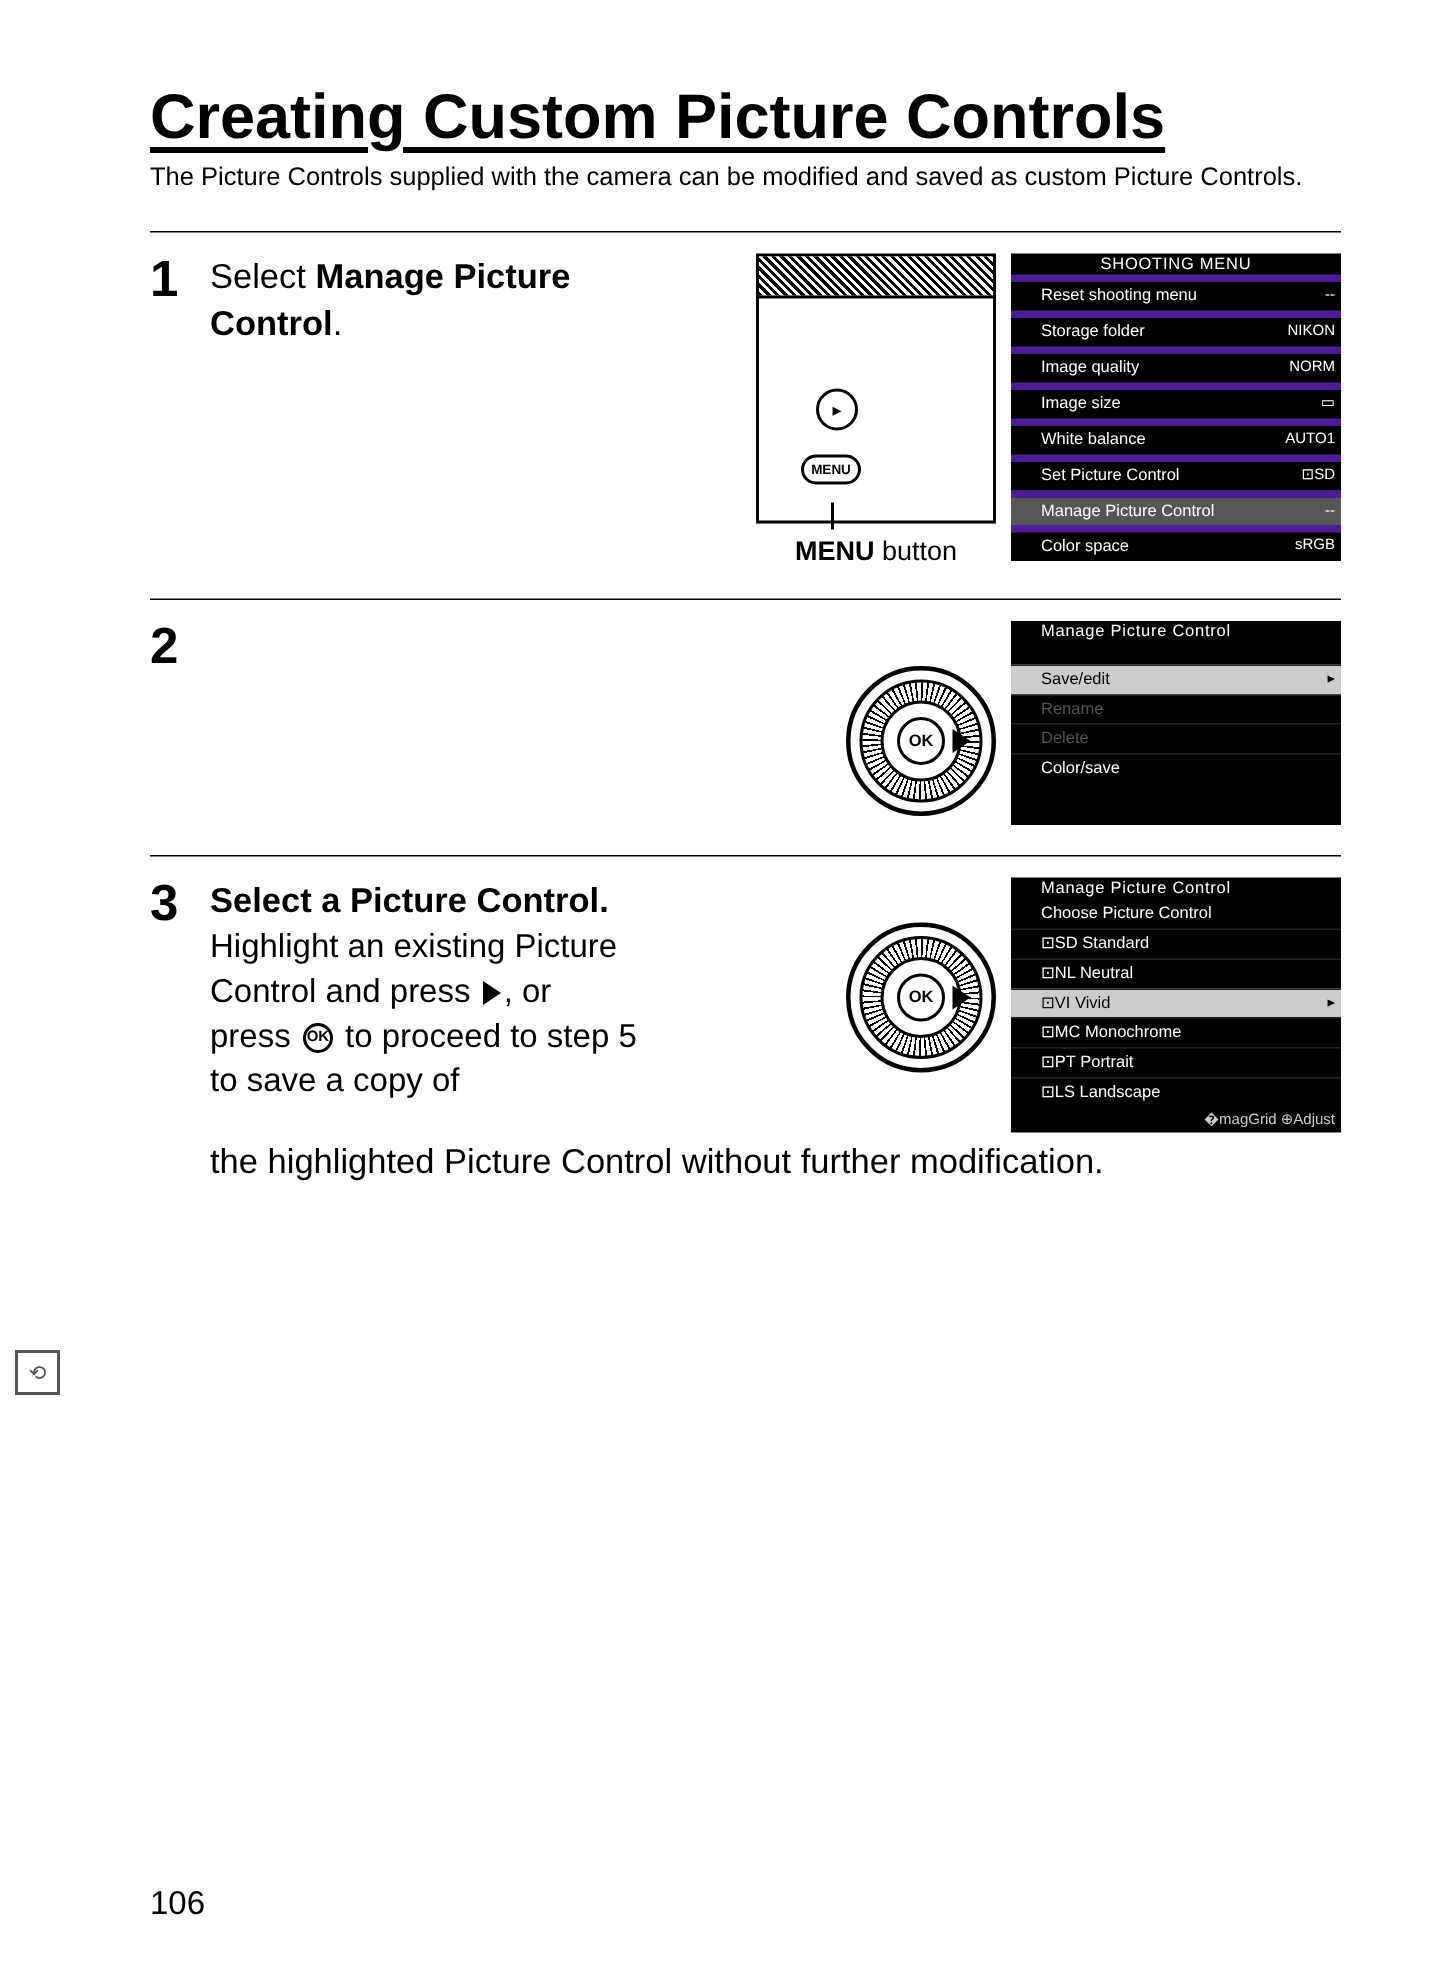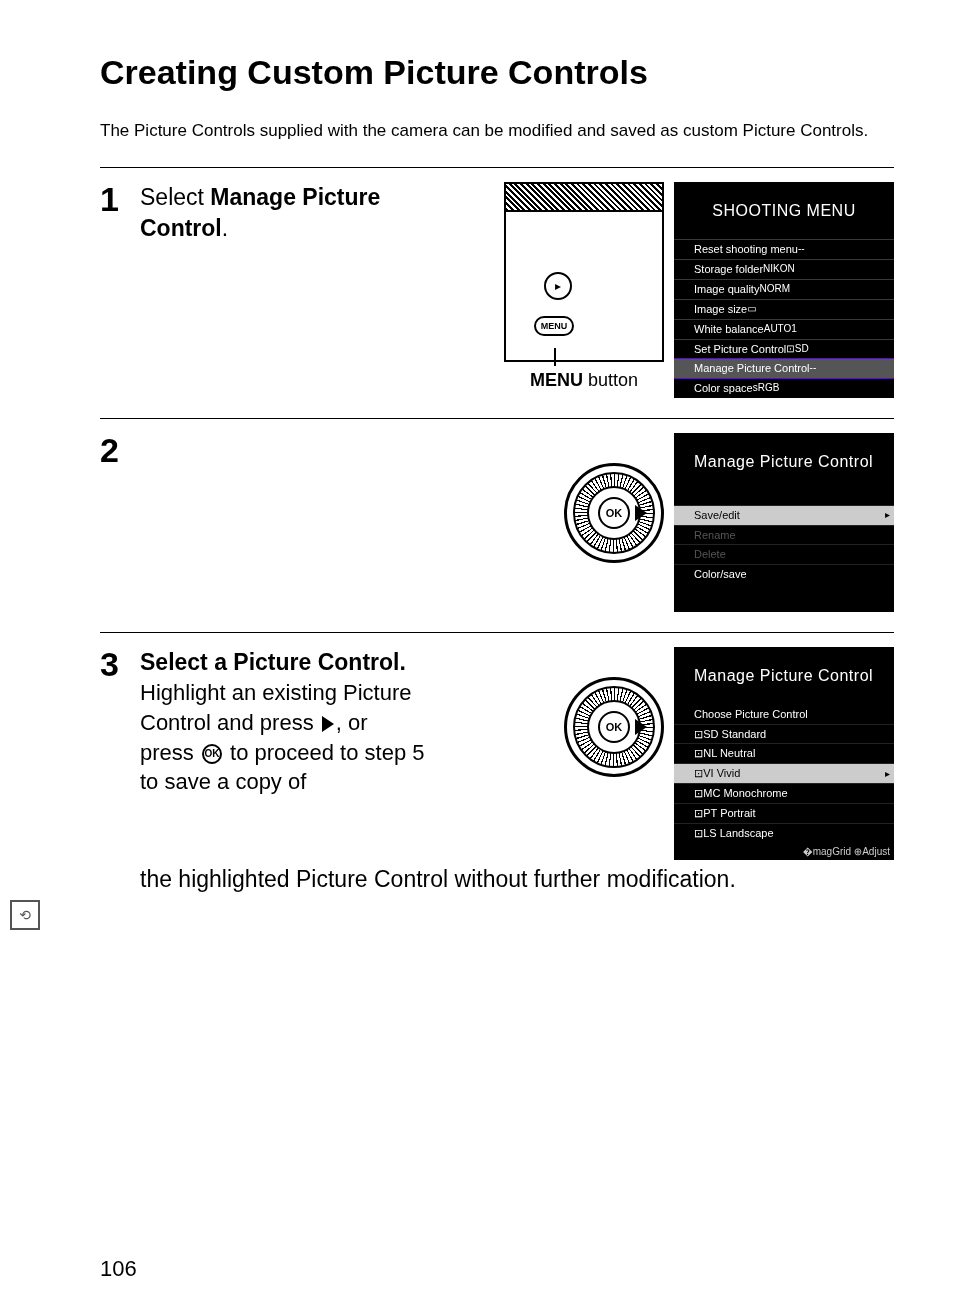--- a/index.html
+++ b/index.html
@@ -8,24 +8,25 @@
     background: #fff;
     width: 954px;
     height: 1314px;
     position: relative;
     padding: 50px 60px 30px 100px;
     font-size: 22px;
     color: #000;
     line-height: 1.35;
   }
   h1 {
-    font-size: 34px;
+    font-size: 42px;
     font-weight: 700;
+    text-decoration: underline;
     text-underline-offset: 6px;
-    margin-bottom: 24px;
+    margin-bottom: 0;
   }
   .intro { font-size: 17px; margin-bottom: 24px; }
   .step {
     display: flex;
     padding: 14px 0 20px 0;
     border-top: 1px solid #000;
   }
   .stepnum {
     font-size: 34px;
     font-weight: 700;
@@ -75,28 +76,28 @@
   
   .lcd {
     width: 220px;
     background: #000;
     color: #fff;
     font-size: 12px;
     font-family: Arial, sans-serif;
   }
   .lcd .lcd-title {
     text-align: center;
-    font-size: 16px;
-    padding: 18px 0;
+    font-size: 11px;
+    padding: 0 0;
     letter-spacing: 0.5px;
   }
   .lcd .lcd-row {
-    display:flex; justify-content:flex-start;
+    display:flex; justify-content:space-between;
     padding: 2px 4px 2px 20px;
-    border-top:1px solid #4c1d95;
+    border-top:5px solid #4c1d95;
     font-size:11px;
   }
   .lcd .lcd-row.hi { background:#555; }
   .lcd .lcd-row .val { font-size:10px; text-align:right; }
   .lcd-wrap{ position:relative; }
   .lcd .lcd-sub { padding:2px 4px 2px 20px; font-size:11px; }
   .lcd .lcd-list-row {
     padding:2px 4px 2px 20px; font-size:11px; border-top:1px solid #222;
     display:flex;justify-content:space-between;align-items:center;
   }

